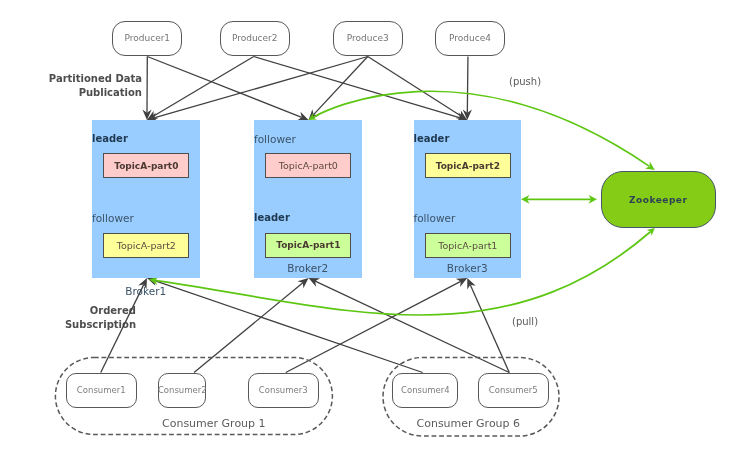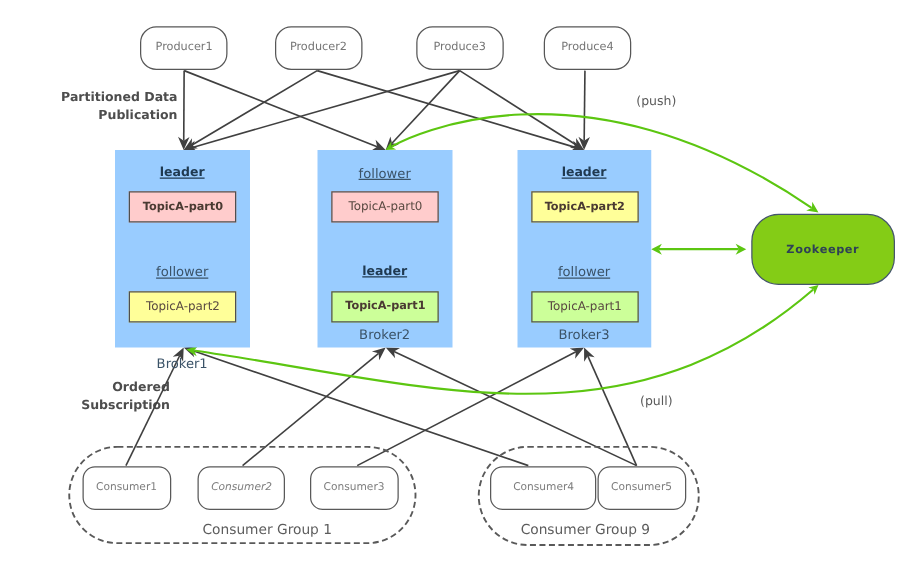--- a/index.html
+++ b/index.html
@@ -11,21 +11,21 @@
   .producer{position:absolute;box-sizing:border-box;border:1.5px solid #575757;border-radius:13px;
             background:#fff;color:#757575;font-size:9px;display:flex;align-items:center;
             justify-content:center;z-index:3;}
   .broker{position:absolute;background:#99ccff;z-index:1;}
   .zk{position:absolute;box-sizing:border-box;border:1.6px solid #45566b;border-radius:22px;
       background:#84cc16;color:#2e4156;font-size:9px;font-weight:bold;letter-spacing:.5px;
       display:flex;align-items:center;justify-content:center;z-index:3;}
   .part{position:absolute;box-sizing:border-box;border:1.5px solid #4f4f4f;
         display:flex;align-items:center;justify-content:center;font-size:9.5px;color:#5a4a42;text-align:center;}
   .part.bold{font-weight:bold;font-size:9px;color:#4a3a32;}
-  .role{position:absolute;width:100%;text-align:center;color:#3b5368;font-size:10.5px;text-decoration:underline;}
+  .role{position:absolute;width:100%;text-align:left;color:#3b5368;font-size:10.5px;}
   .role.bold{font-weight:bold;font-size:10px;color:#1f3950;}
   .bname{position:absolute;width:100%;text-align:center;color:#3b5368;font-size:10.5px;}
   .sidelabel{position:absolute;color:#4d4d4d;font-weight:bold;font-size:10px;text-align:right;
              line-height:13.5px;}
   .paren{position:absolute;color:#5a5a5a;font-size:10px;white-space:nowrap;}
   .consumer{position:absolute;box-sizing:border-box;border:1.4px solid #595959;border-radius:10px;
             background:#fff;color:#7d7d7d;font-size:8.5px;display:flex;align-items:center;
             justify-content:center;z-index:4;}
   .cglabel{position:absolute;color:#5c5c5c;font-size:11px;z-index:3;white-space:nowrap;}
 </style>
@@ -122,28 +122,28 @@
         </div>
     <div class="bname" style="top:141.5px;">Broker3</div>
   </div>
       <div class="zk" style="left:600.5px;top:171px;width:115.5px;height:57px;">
       <span>Zookeeper</span>
       </div>
       <div class="cglabel" style="left:162px;top:417px;">Consumer Group 1</div>
       <div class="consumer" style="left:66px;top:372.5px;width:70.5px;height:35.5px;">
           <span>Consumer1</span>
       </div>
-      <div class="consumer" style="left:158.3px;top:372.5px;width:70px;height:35.5px;font-style:italic;">
+      <div class="consumer" style="left:158.3px;top:372.5px;width:48px;height:35.5px;">
           <span>Consumer2</span>
       </div>
       <div class="consumer" style="left:248px;top:372.5px;width:70.5px;height:35.5px;">
           <span>Consumer3</span>
       </div>
-      <div class="cglabel" style="left:416.5px;top:417px;">Consumer Group 9</div>
-      <div class="consumer" style="left:392.4px;top:372.5px;width:85px;height:35.5px;">
+      <div class="cglabel" style="left:416.5px;top:417px;">Consumer Group 6</div>
+      <div class="consumer" style="left:392.4px;top:372.5px;width:66px;height:35.5px;">
           <span>Consumer4</span>
       </div>
       <div class="consumer" style="left:478px;top:372.5px;width:70.5px;height:35.5px;">
           <span>Consumer5</span>
       </div>
       <div class="sidelabel" style="left:36px;top:72px;width:106px;">
       <span>Partitioned Data</span><br>
       <span>Publication</span></div>
       <div class="sidelabel" style="left:28px;top:304px;width:108px;">
       <span>Ordered</span><br>

